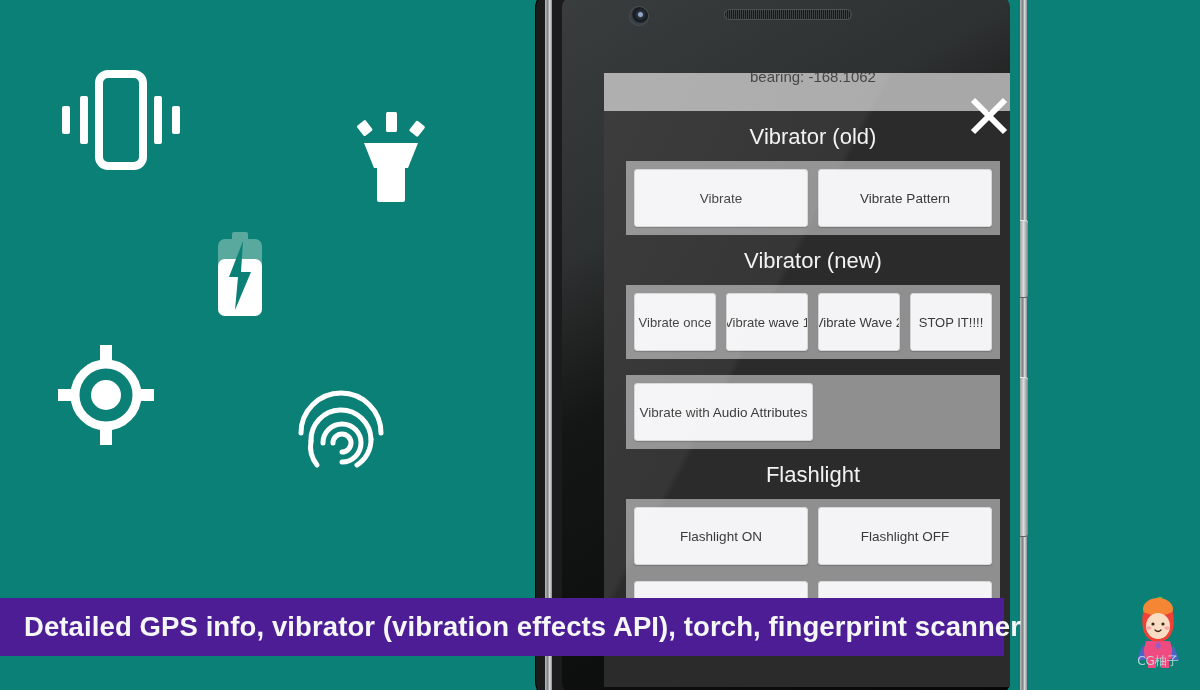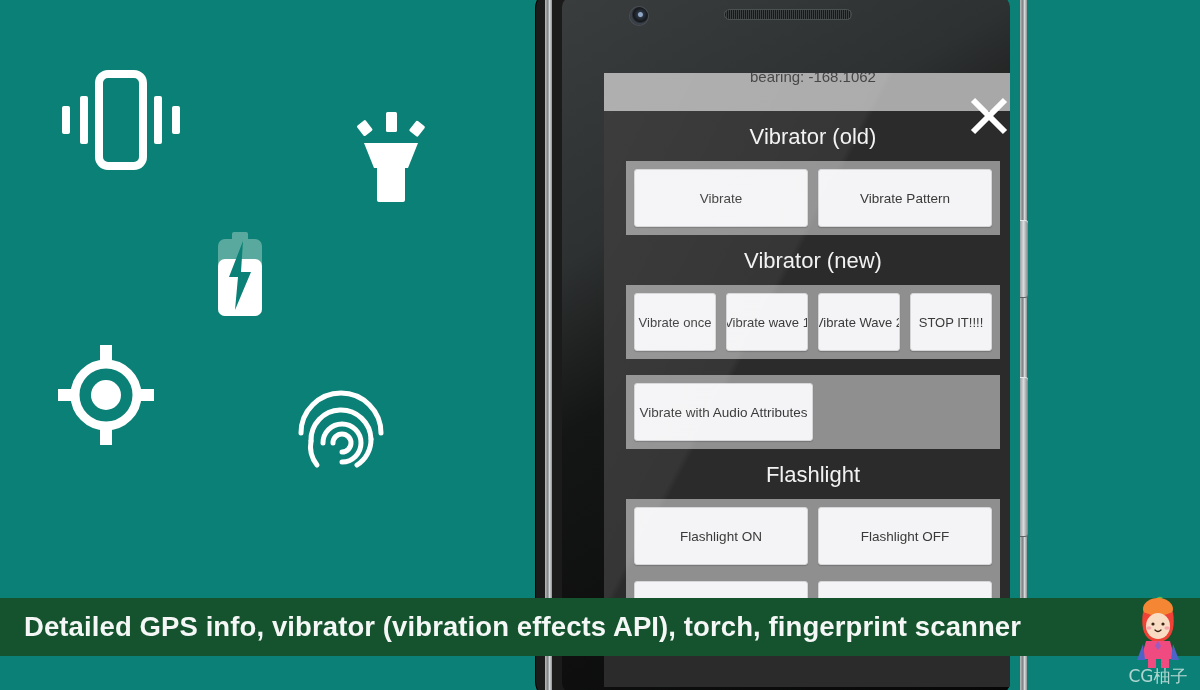--- a/index.html
+++ b/index.html
@@ -134,41 +134,41 @@
   .btn-row.two .mbtn{ flex:1 1 50%; }
   .btn-row.four .mbtn{ flex:1 1 25%; font-size:13px; }
   .btn-row.one .mbtn{ flex:0 0 50%; }
   .btn-row.one{ height:74px; align-items:center; }
   .btn-row.one .mbtn{ height:58px; }
 
   .btn-row.tail .mbtn{ height:26px; }
 
   
   .banner{
-    position:absolute; left:0; top:598px; width:1200px; height:58px;
-    background:#14532d;
+    position:absolute; left:0; top:598px; width:1004px; height:58px;
+    background:#4c1d95;
     display:flex; align-items:center;
     z-index:50;
   }
   .banner-text{
     color:#f4f7f6;
     font-size:27.5px;
     font-weight:bold;
     padding-left:24px;
     letter-spacing:.1px;
     white-space:nowrap;
   }
 
   
   .watermark{
     position:absolute; right:4px; top:596px; width:76px; height:94px; z-index:60;
   }
   .wm-label{
-    position:absolute; left:0; bottom:2px; width:100%;
-    text-align:center; color:#cfe6e2; font-size:17px;
+    position:absolute; left:0; bottom:20px; width:100%;
+    text-align:center; color:#cfe6e2; font-size:12px;
     font-family:"DejaVu Sans", sans-serif;
     opacity:.85;
   }
 </style>
 </head>
 <body>
 
 <div class="icon-field">
 
   <div class="feat" id="feat-vibration">

